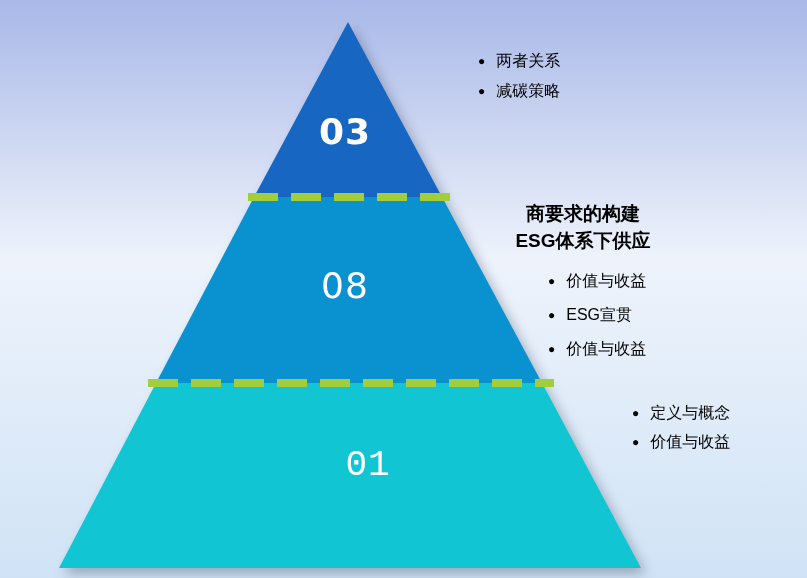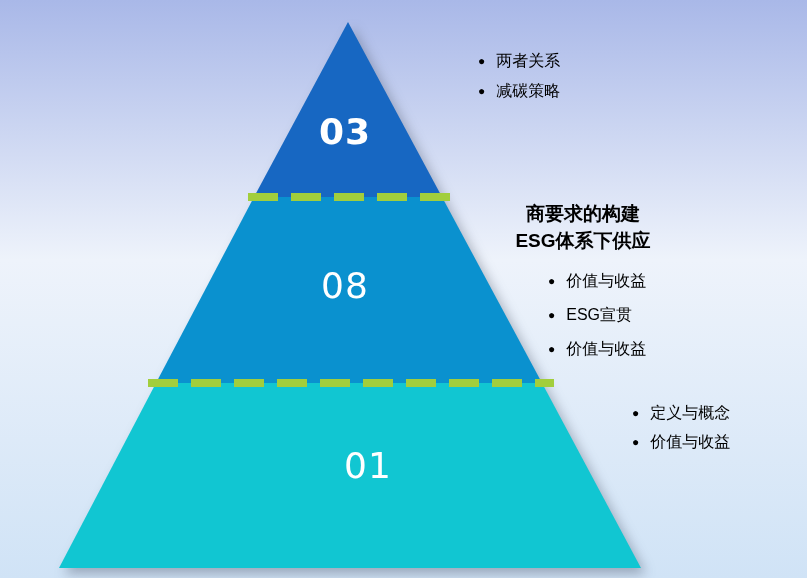--- a/index.html
+++ b/index.html
@@ -31,21 +31,21 @@
     width: 120px;
     color: #ffffff;
     font-size: 36px;
     letter-spacing: 1px;
     text-align: center;
     line-height: 40px;
     font-family: "DejaVu Sans", "Liberation Sans", sans-serif;
   }
   .label-03 { left: 285px; top: 112px; font-weight: bold; }
   .label-02 { left: 285px; top: 266px; }
-  .label-01 { left: 308px; top: 446px; }
+  .label-01 { left: 308px; top: 446px; font-family: Liberation Mono, monospace; }
 
   .section {
     position: absolute;
     color: #000000;
   }
   .section-1 { left: 412px; top: 40px;  width: 195px; }
   .section-2 { left: 488px; top: 200px; width: 190px; }
   .section-3 { left: 608px; top: 386px; width: 195px; }
 
   .section .title {

